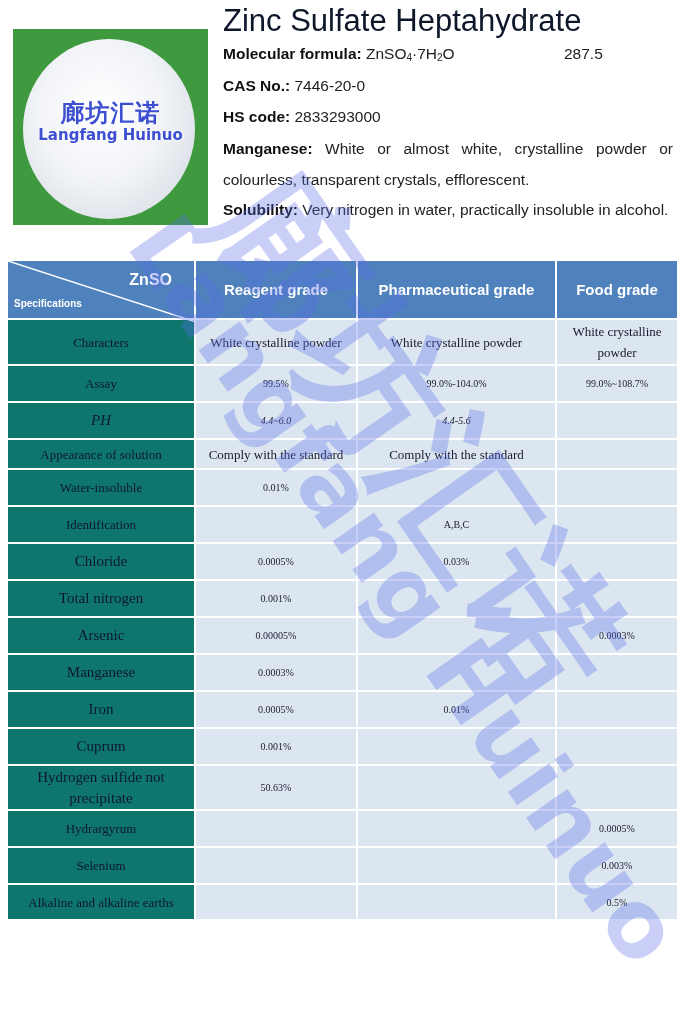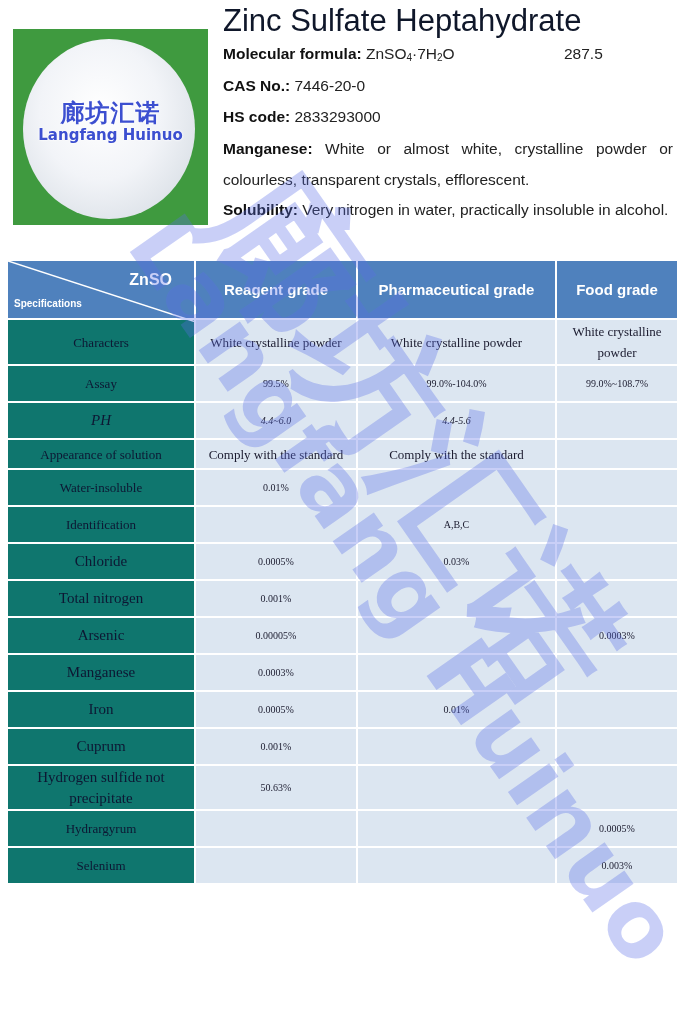--- a/index.html
+++ b/index.html
@@ -206,20 +206,26 @@
         <td class="cell"></td>
         <td class="cell"></td>
         <td class="cell">0.0005%</td>
       </tr>
       <tr style="height: 37px;">
         <td class="label">Selenium</td>
         <td class="cell"></td>
         <td class="cell"></td>
         <td class="cell">0.003%</td>
       </tr>
+      <tr style="height: 36px;">
+        <td class="label">Alkaline and alkaline earths</td>
+        <td class="cell"></td>
+        <td class="cell"></td>
+        <td class="cell">0.5%</td>
+      </tr>
     </tbody>
 </table>
 
 <svg class="watermark" viewBox="0 0 686 1014">
   <g opacity="0.32" fill="#5a6ee8" font-family="DejaVu Sans, sans-serif" font-weight="bold">
     <text id="wm-cn" x="0" y="0" font-size="150" transform="translate(200,220) rotate(55)">廊坊汇诺</text>
     <text id="wm-en" x="0" y="0" font-size="92" transform="translate(125,245) rotate(55)">Langfang Huinuo</text>
   </g>
 </svg>
 

